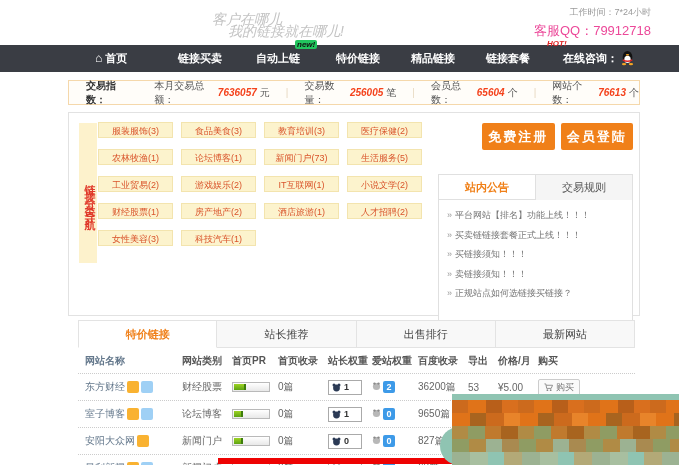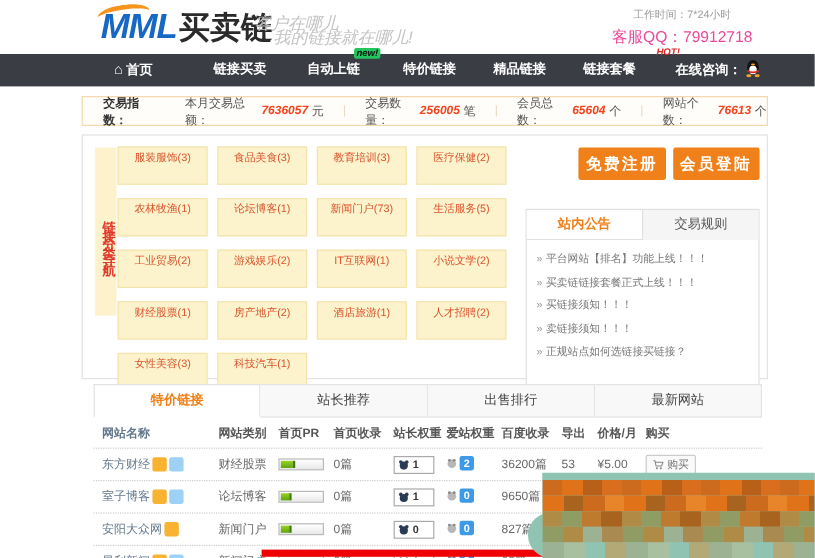--- a/index.html
+++ b/index.html
@@ -6,21 +6,21 @@
   body { font-family:"Liberation Sans", sans-serif; background:#fff; }
   .page { position:relative; width:679px; height:465px; background:#fff; overflow:hidden; font-family:"Liberation Sans", sans-serif; }
 
   
   .logo { position:absolute; left:84px; top:8px; display:flex; align-items:flex-end; cursor:pointer; }
   .logo-mml { position:relative; font-size:29px; font-weight:bold; font-style:italic; color:#1668c4; letter-spacing:-1px; line-height:30px; }
   .logo-swoosh { position:absolute; left:-3px; top:-4px; width:44px; height:16px; border-top:4px solid #f7941d; border-radius:50%; transform:rotate(-8deg); }
   .logo-cn { font-size:26px; font-weight:bold; color:#2b2b2b; line-height:30px; margin-left:2px; }
   .tagline { position:absolute; left:212px; top:13px; font-size:14px; color:#c3c3c3; font-style:italic; line-height:12px; }
   .tagline .t2 { margin-left:16px; }
-  .header-right { position:absolute; right:52px; top:6px; text-align:center; }
+  .header-right { position:absolute; right:28px; top:6px; text-align:right; }
   .work-time { font-size:9px; color:#9a9a9a; margin-bottom:3px; }
   .service-qq { font-size:13px; color:#ec4899; }
 
   
   .navbar { position:absolute; left:0; top:45px; width:679px; height:27px; background:#3a3d44; }
   .nav-item { position:absolute; top:0; height:27px; line-height:27px; color:#fff; font-size:11px; font-weight:bold; cursor:pointer; white-space:nowrap; }
   .home-icon { font-size:12px; margin-right:3px; }
   .nav-badge { position:absolute; font-size:8px; font-weight:bold; font-style:italic; line-height:9px; z-index:3; }
   .badge-new { left:295px; top:-5px; color:#111; background:#22c55e; padding:0 2px; border-radius:2px; }
   .badge-hot { left:547px; top:-6px; color:#e02424; }
@@ -31,21 +31,21 @@
   .statsbar { position:absolute; left:68px; top:80px; width:572px; height:25px; border:1px solid #f5d8ab; background:#fffdf9; display:flex; align-items:center; padding-left:17px; }
   .stats-title { font-size:10px; font-weight:bold; color:#333; margin-right:22px; }
   .stat-item { display:flex; align-items:center; font-size:10px; color:#555; }
   .stat-value { color:#f4421c; font-style:italic; font-weight:bold; margin:0 3px; }
   .stat-divider { color:#e7d9c2; margin:0 16px; font-size:10px; }
 
   
   .mainbox { position:absolute; left:68px; top:112px; width:572px; height:204px; border:1px solid #e2e2e2; background:#fff; }
   .side-label { position:absolute; left:10px; top:10px; width:18px; height:140px; background:#fdf2cc; color:#e0392a; font-size:11px; font-weight:bold; writing-mode:vertical-rl; text-orientation:upright; text-align:center; letter-spacing:7px; padding-top:6px; }
   .cat-grid { position:absolute; left:29px; top:9px; width:335px; display:grid; grid-template-columns:repeat(4,75px); column-gap:8px; row-gap:11px; }
-  .category-item { height:32px; line-height:16px; background:#fcf3cd; border:1px solid #f3e4ae; color:#d9542b; font-size:9px; text-align:center; cursor:pointer; white-space:nowrap; overflow:hidden; }
+  .category-item { height:16px; line-height:16px; background:#fcf3cd; border:1px solid #f3e4ae; color:#d9542b; font-size:9px; text-align:center; cursor:pointer; white-space:nowrap; overflow:hidden; }
   .right-panel { position:absolute; left:369px; top:10px; width:195px; }
   .btn-row { display:flex; gap:6px;margin-left:44px; }
   .panel-btn { flex:1; height:27px; line-height:27px; background:#f08019; color:#fff; font-size:13px; font-weight:bold; text-align:center; letter-spacing:2px; border-radius:2px; cursor:pointer; }
   .notice-box { margin-top:24px; border:1px solid #e0e0e0; background:#fff; height:151px; }
   .notice-tabs { display:flex; height:25px; border-bottom:1px solid #e0e0e0; }
   .notice-tab { flex:1; line-height:25px; text-align:center; font-size:11px; cursor:pointer; }
   .notice-tab.active { color:#f08019; background:#fff; font-weight:bold; }
   .notice-tab.inactive { color:#555; background:#f5f5f5; border-left:1px solid #e0e0e0; margin-bottom:-1px; }
   .announcement-list { list-style:none; padding:6px 8px 0 8px; }
   .announcement-item { font-size:9px; color:#777; line-height:19.5px; cursor:pointer; white-space:nowrap; overflow:hidden; }
@@ -92,24 +92,20 @@
   .m3 { height:13px; background:repeating-linear-gradient(90deg,#e07319 0 18px,#a8641f 18px 34px,#cc6a1d 34px 52px,#e8842a 52px 68px); }
   .m4 { height:13px; background:repeating-linear-gradient(90deg,#b08b45 0 16px,#8f9c63 16px 33px,#c07a2e 33px 49px,#a8641f 49px 66px); }
   .m5 { height:13px; background:repeating-linear-gradient(90deg,#8f9c63 0 17px,#b08b45 17px 34px,#9cb292 34px 50px,#a98a50 50px 67px); }
   .m6 { height:13px; background:repeating-linear-gradient(90deg,#9cb292 0 18px,#a8bfa0 18px 36px,#8fc4b2 36px 52px,#b3a977 52px 70px); }
 </style>
 </head>
 <body>
 
 <div class="page">
 
-  <div class="logo">
-    <span class="logo-mml"><span class="logo-swoosh"></span><span>MML</span></span>
-    <span class="logo-cn">买卖链</span>
-  </div>
   <div class="tagline">
     <div class="t1">客户在哪儿</div>
     <div class="t2">我的链接就在哪儿!</div>
   </div>
   <div class="header-right">
     <div class="work-time">工作时间：7*24小时</div>
     <div class="service-qq">客服QQ：79912718</div>
   </div>
 
   <div class="navbar">

